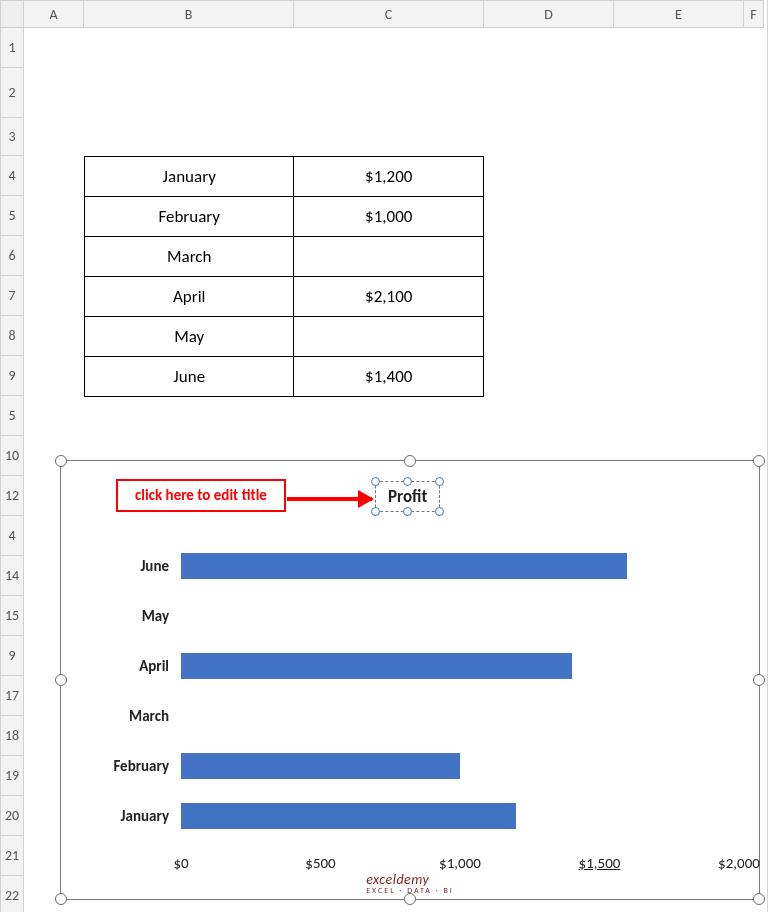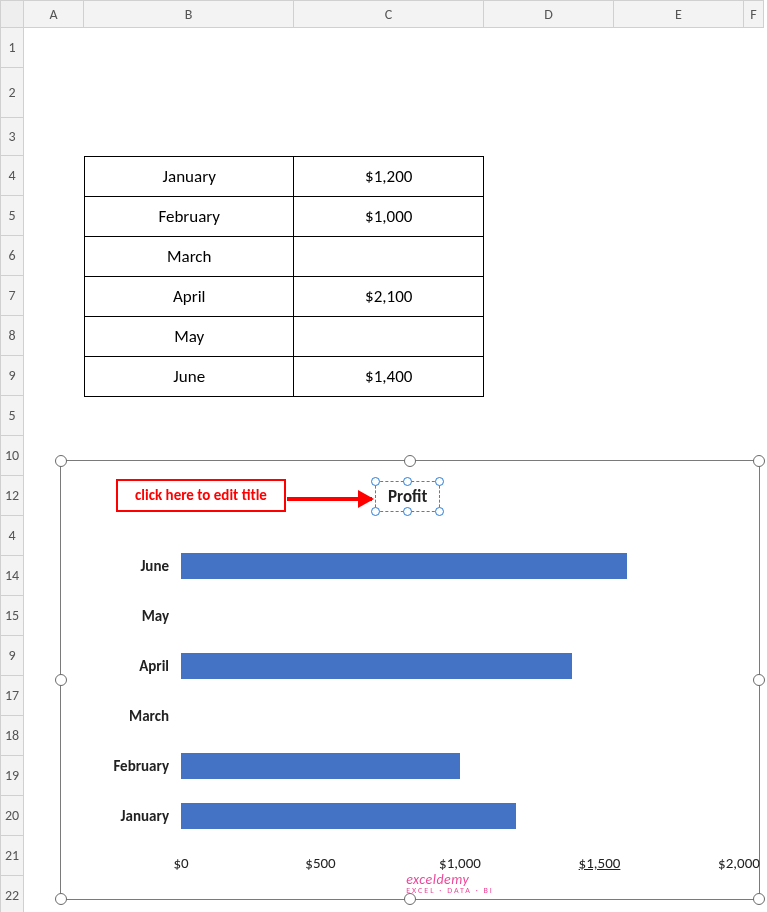--- a/index.html
+++ b/index.html
@@ -204,25 +204,24 @@
     top:8px;
     font-size:15px;
     color:#222;
     transform:translateX(-50%);
   }
 
   .watermark{
     position:absolute;
     left:50%; transform:translateX(-50%);
     bottom:4px;
-    color:#ec4899;
+    color:#7f1d1d;
     font-size:14px;
     font-style:italic;
     letter-spacing:0.5px;
-    margin-left:40px;
   }
   .watermark small{display:block; font-size:8px; font-style:normal; letter-spacing:2px; text-align:center; margin-top:-3px;}
 </style>
 </head>
 <body>
 
 <div class="sheet">
   <div class="selall" style="grid-column:1;grid-row:1"></div>
 
   <div class="colhdr" style="grid-column:2;grid-row:1">A</div>

